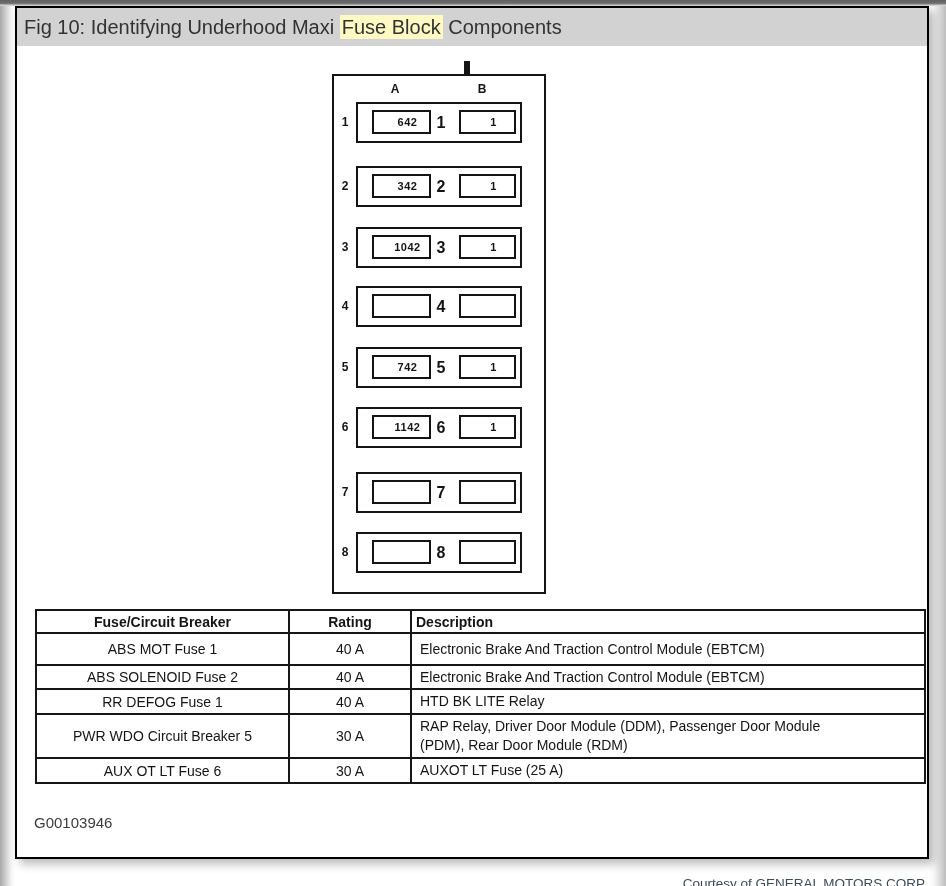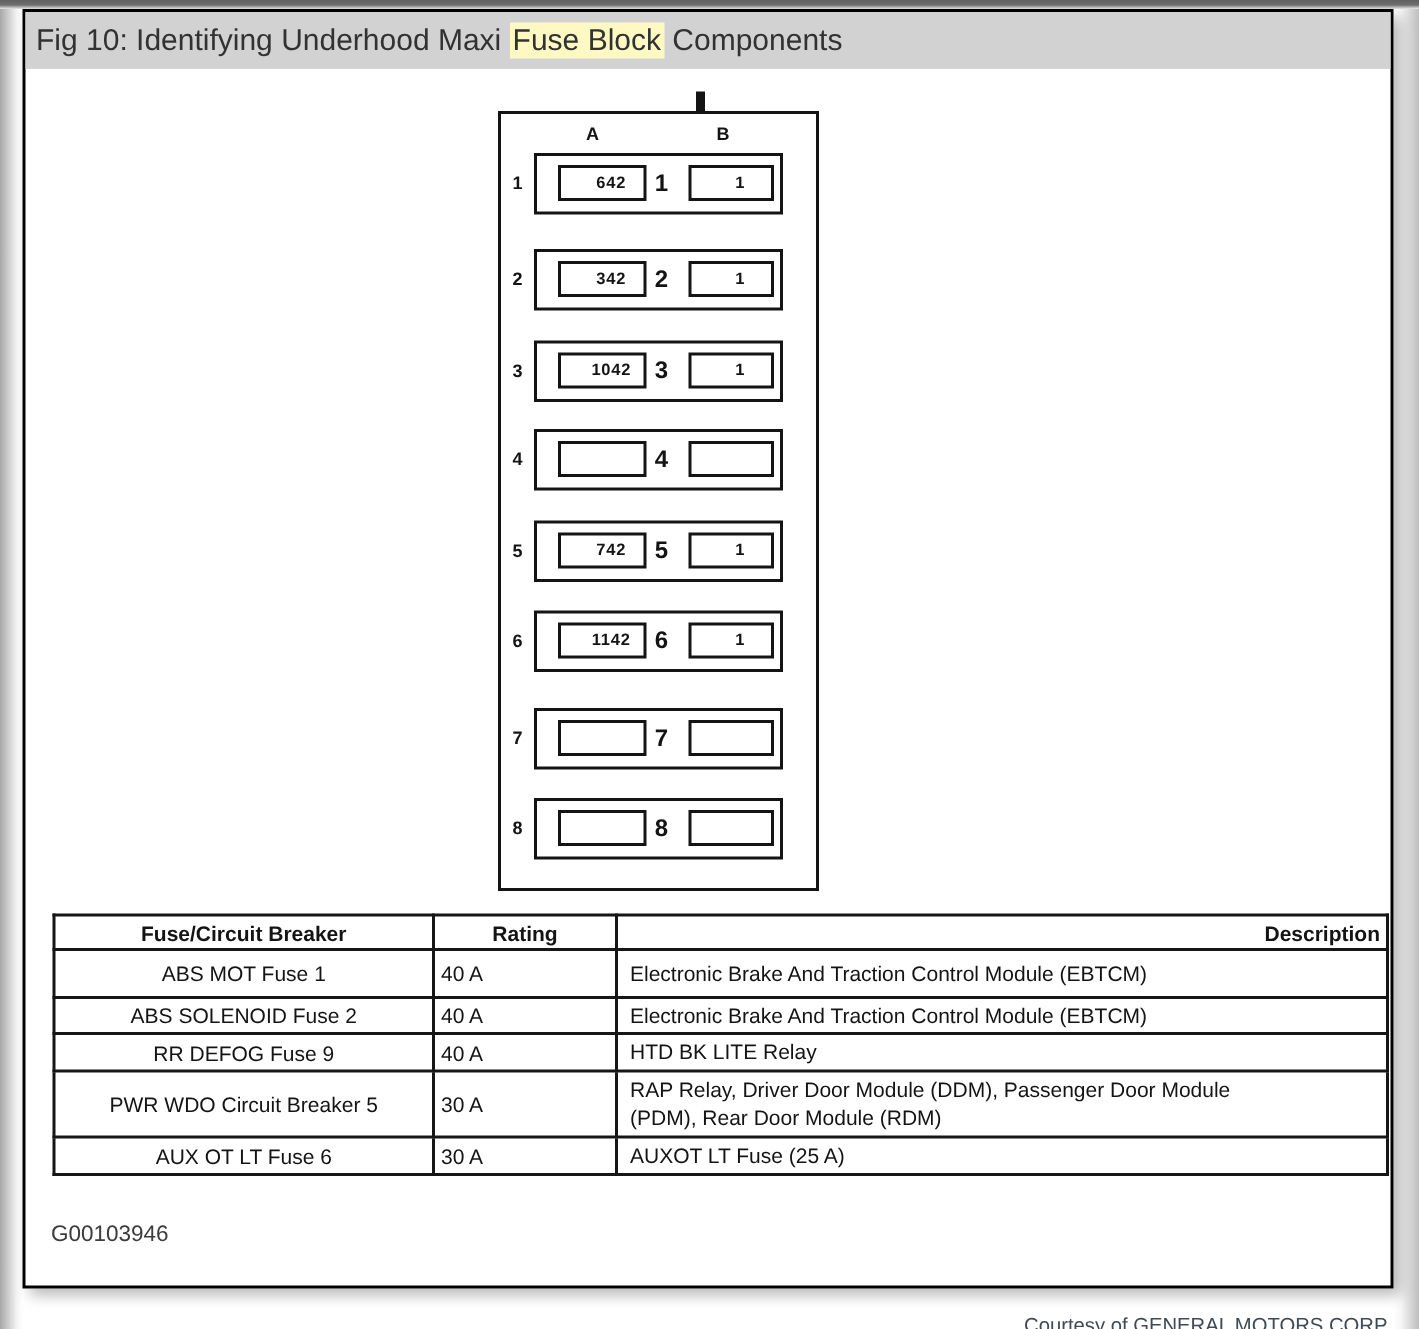--- a/index.html
+++ b/index.html
@@ -43,21 +43,21 @@
   .holder.b{left:101px;width:41px;}
   .dnum{position:absolute;left:68px;top:0;width:30px;height:37px;line-height:37px;
         text-align:center;font-size:16px;font-weight:bold;color:#141414;}
 
   
   table.fusetable{position:absolute;left:18px;top:601px;border-collapse:collapse;
                   table-layout:fixed;width:875px;font-size:14px;color:#141414;padding-left:32px;}
   .fusetable td,.fusetable th{border:2px solid #161616;padding:0 4px;vertical-align:middle;}
   .fusetable th{font-weight:bold;text-align:center;}
   .c1{width:243px;text-align:center;}
-  .c2{width:112px;text-align:left;}
+  .c2{width:112px;text-align:center;}
   .c3{width:504px;text-align:left;padding-left:8px !important;}
   .c3 .desc{display:inline-block;max-width:440px;line-height:1.35;}
 
   .figure-id{position:absolute;left:17px;top:777px;font-size:15px;color:#3c3c3c;margin-top:29px;}
   .credit{position:absolute;left:0;right:0;top:828px;text-align:right;
           font-size:13.5px;color:#3e4b57;margin-top:40px;}
 </style>
 </head>
 <body>
 
@@ -147,34 +147,34 @@
         <div class="holder b"></div>
       </div>
     </div>
   </div>
 
   <table class="fusetable">
     <tbody>
       <tr style="height:23px">
         <th class="c1">Fuse/Circuit Breaker</th>
         <th class="c2">Rating</th>
-        <th class="c3" style="text-align:right;padding-left:4px !important">Description</th>
+        <th class="c3" style="text-align:left;padding-left:4px !important">Description</th>
       </tr>
       <tr style="height:32px">
         <td class="c1">ABS MOT Fuse 1</td>
         <td class="c2">40 A</td>
         <td class="c3"><span class="desc">Electronic Brake And Traction Control Module (EBTCM)</span></td>
       </tr>
       <tr style="height:24px">
         <td class="c1">ABS SOLENOID Fuse 2</td>
         <td class="c2">40 A</td>
         <td class="c3"><span class="desc">Electronic Brake And Traction Control Module (EBTCM)</span></td>
       </tr>
       <tr style="height:25px">
-        <td class="c1">RR DEFOG Fuse 9</td>
+        <td class="c1">RR DEFOG Fuse 1</td>
         <td class="c2">40 A</td>
         <td class="c3"><span class="desc">HTD BK LITE Relay</span></td>
       </tr>
       <tr style="height:44px">
         <td class="c1">PWR WDO Circuit Breaker 5</td>
         <td class="c2">30 A</td>
         <td class="c3"><span class="desc">RAP Relay, Driver Door Module (DDM), Passenger Door Module (PDM), Rear Door Module (RDM)</span></td>
       </tr>
       <tr style="height:25px">
         <td class="c1">AUX OT LT Fuse 6</td>

